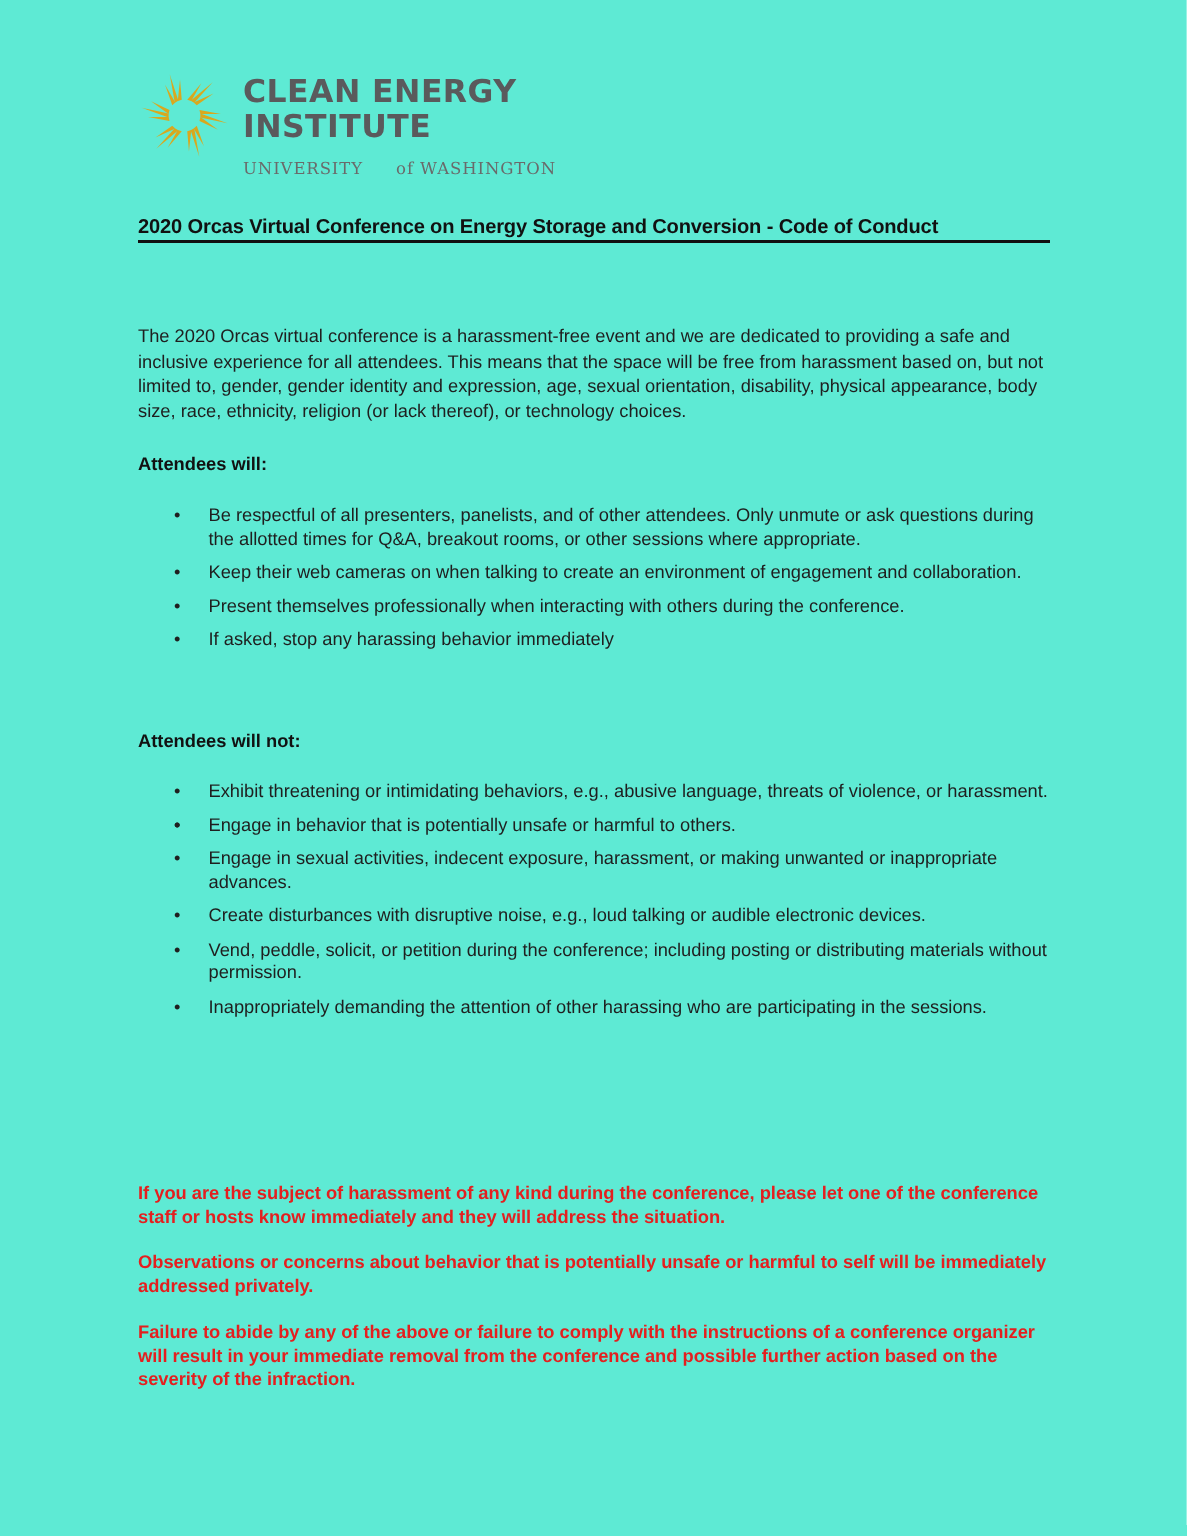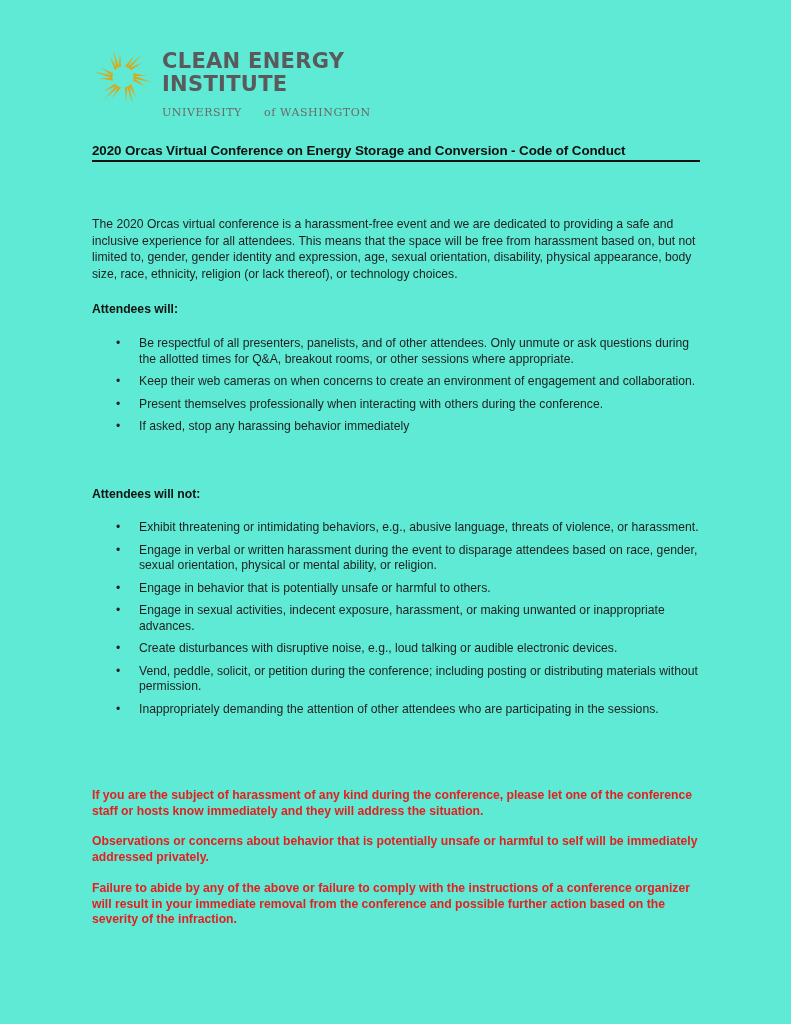--- a/index.html
+++ b/index.html
@@ -179,33 +179,33 @@
   </div>
 
   <div class="doc-title">2020 Orcas Virtual Conference on Energy Storage and Conversion - Code of Conduct</div>
   <div class="title-rule"></div>
 
   <div class="text-block intro">The 2020 Orcas virtual conference is a harassment-free event and we are dedicated to providing a safe and inclusive experience for all attendees. This means that the space will be free from harassment based on, but not limited to, gender, gender identity and expression, age, sexual orientation, disability, physical appearance, body size, race, ethnicity, religion (or lack thereof), or technology choices.</div>
 
   <div class="section-heading h-will">Attendees will:</div>
   <ul class="bullet-list list-will">
     <li><span class="dot">•</span><span>Be respectful of all presenters, panelists, and of other attendees. Only unmute or ask questions during the allotted times for Q&amp;A, breakout rooms, or other sessions where appropriate.</span></li>
-    <li><span class="dot">•</span><span>Keep their web cameras on when concerns to create an environment of engagement and collaboration.</span></li>
+    <li><span class="dot">•</span><span>Keep their web cameras on when talking to create an environment of engagement and collaboration.</span></li>
     <li><span class="dot">•</span><span>Present themselves professionally when interacting with others during the conference.</span></li>
     <li><span class="dot">•</span><span>If asked, stop any harassing behavior immediately</span></li>
   </ul>
 
   <div class="section-heading h-willnot">Attendees will not:</div>
   <ul class="bullet-list list-willnot">
     <li><span class="dot">•</span><span>Exhibit threatening or intimidating behaviors, e.g., abusive language, threats of violence, or harassment.</span></li>
-    <li><span class="dot">•</span><span>Engage in verbal or written harassment during the event to disparage attendees based on race, gender, sexual orientation, physical or mental ability, or religion.</span></li>
+    <li><span class="dot">•</span></li>
     <li><span class="dot">•</span><span>Engage in behavior that is potentially unsafe or harmful to others.</span></li>
     <li><span class="dot">•</span><span>Engage in sexual activities, indecent exposure, harassment, or making unwanted or inappropriate advances.</span></li>
     <li><span class="dot">•</span><span>Create disturbances with disruptive noise, e.g., loud talking or audible electronic devices.</span></li>
     <li><span class="dot">•</span><span>Vend, peddle, solicit, or petition during the conference; including posting or distributing materials without permission.</span></li>
-    <li><span class="dot">•</span><span>Inappropriately demanding the attention of other attendees who are participating in the sessions.</span></li>
+    <li><span class="dot">•</span><span>Inappropriately demanding the attention of other harassing who are participating in the sessions.</span></li>
   </ul>
 
   <div class="notice notice-1">If you are the subject of harassment of any kind during the conference, please let one of the conference staff or hosts know immediately and they will address the situation.</div>
   <div class="notice notice-2">Observations or concerns about behavior that is potentially unsafe or harmful to self will be immediately addressed privately.</div>
   <div class="notice notice-3">Failure to abide by any of the above or failure to comply with the instructions of a conference organizer will result in your immediate removal from the conference and possible further action based on the severity of the infraction.</div>
 
 </div>
 
 </body></html>

